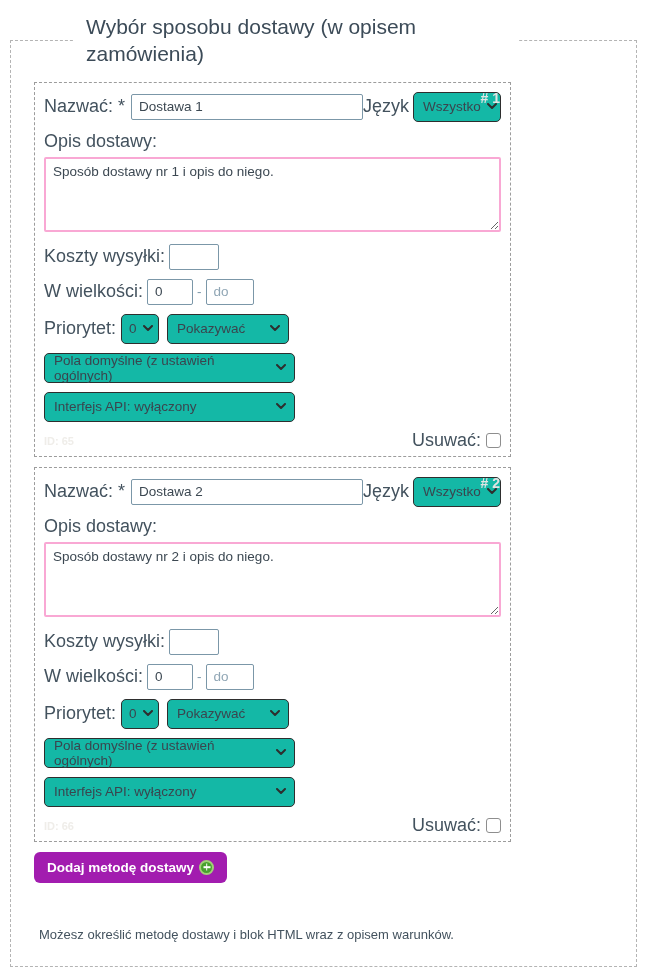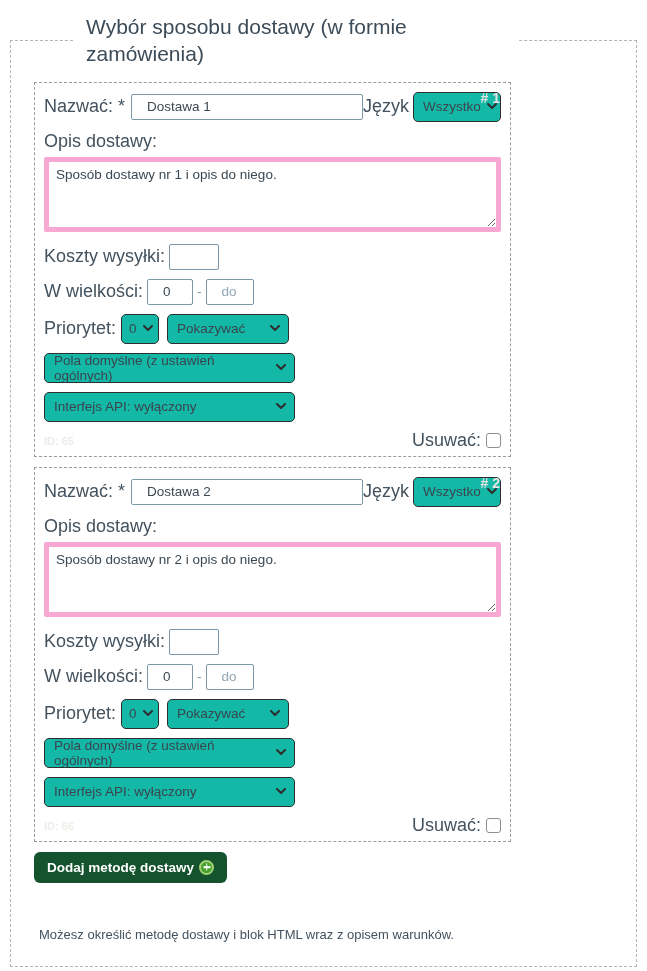--- a/index.html
+++ b/index.html
@@ -42,21 +42,21 @@
     font-weight:bold;
     font-size:14px;
   }
   .row{display:flex;align-items:center;margin:0 0 9px 0;}
   .lbl{font-size:18px;color:#43525e;white-space:nowrap;}
   .inp{
     border:1px solid #7b97a8;
     border-radius:2px;
     height:26px;
     box-sizing:border-box;
-    padding:0 15px;
+    padding:0 7px;
     font-family:"Liberation Sans", sans-serif;
     font-size:13.5px;
     color:#3c4852;
     outline:none;
     background:#fff;
   }
   .inp::placeholder{color:#90a6b5;opacity:1;}
   .name-inp{flex:1;margin-left:6px;min-width:0;}
   .lang-lbl{}
   .lang-sel{width:88px;margin-left:4px;}
@@ -74,21 +74,21 @@
     background:#14b8a6;
     cursor:default;
   }
   .chev{flex:0 0 auto;margin-left:6px;}
   .opis-lbl{margin:2px 0 5px 0;}
   .ta{
     display:block;
     width:100%;
     height:75px;
     box-sizing:border-box;
-    border:5px solid #f9a8d4;
+    border:2px solid #f9a8d4;
     border-radius:2px;
     padding:5px 7px;
     font-family:"Liberation Sans", sans-serif;
     font-size:13.5px;
     color:#3c4852;
     margin:0 0 12px 0;
     outline:none;
   }
   .cost-inp{width:50px;margin-left:4px;}
   .size-from{width:46px;margin-left:4px;}
@@ -120,21 +120,21 @@
     display:flex;
     justify-content:flex-end;
     align-items:center;
     margin:16px 0 14px 0;
     font-size:13.5px;
   }
   .add-btn{
     display:inline-flex;
     align-items:center;
     gap:5px;
-    background:#14532d;
+    background:#a21caf;
     color:#ffffff;
     border:none;
     border-radius:6px;
     height:31px;
     padding:0 13px;
     font-family:"Liberation Sans", sans-serif;
     font-size:13.5px;
     font-weight:bold;
     cursor:pointer;
   }
@@ -154,21 +154,21 @@
   .hint{
     margin:44px 0 6px 5px;
     font-size:13px;
     color:#43525e;
   }
 </style>
 </head>
 <body>
 
 <fieldset class="outer">
-  <legend>Wybór sposobu dostawy (w formie zamówienia)</legend>
+  <legend>Wybór sposobu dostawy (w opisem zamówienia)</legend>
 
   
   <section class="block">
     <div class="block-number"># 1</div>
 
     <div class="row">
       <label class="lbl">Nazwać: *</label>
       <input class="inp name-inp" type="text" value="Dostawa 1" style="">
       <label class="lbl lang-lbl">Język</label>
       <div class="sel lang-sel">

